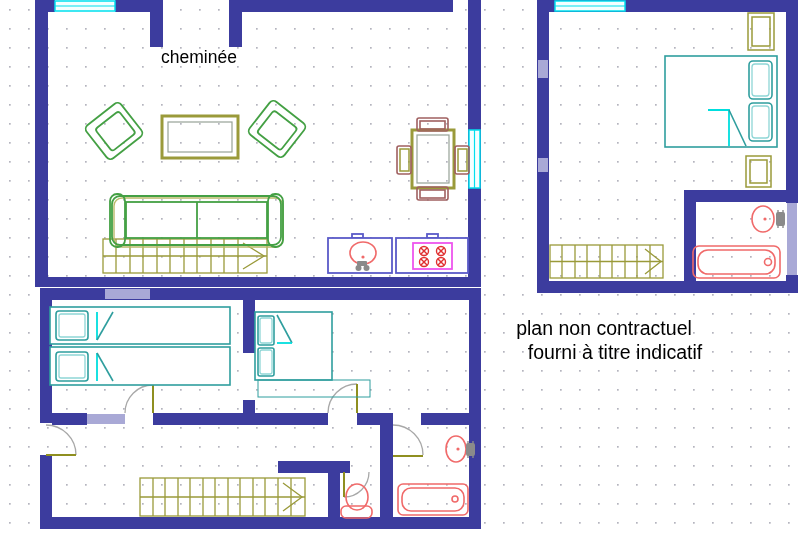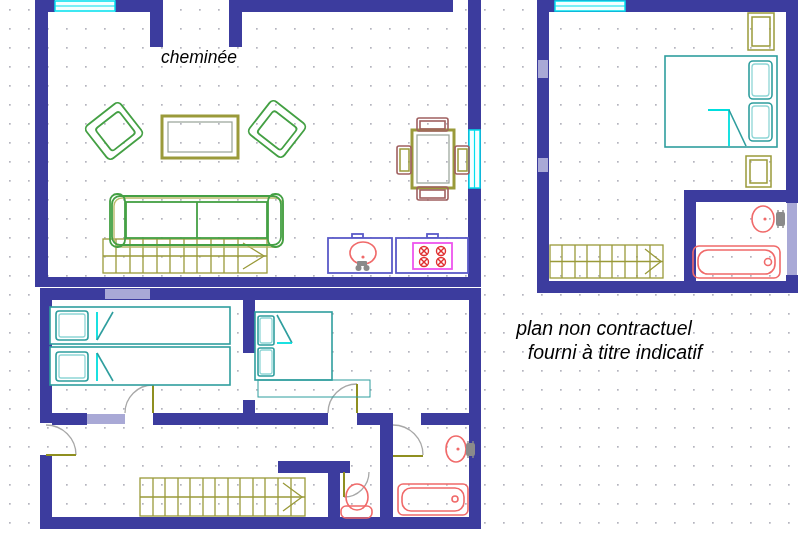--- a/index.html
+++ b/index.html
@@ -1,16 +1,16 @@
 <!DOCTYPE html>
 <html style="--wall: #3c3c9e; --wall-light: #a9a9d6; --window: #00e0ee; --furniture-green: #44a044; --wood-olive: #9a9a3a; --door-leaf: #8f8f20; --door-arc: #a8a8a8; --bed-teal: #2f9e9e; --bed-fold-cyan: #00dede; --fixture-red: #f06a6a; --counter-blue: #5a5ac8; --stove-magenta: #ee55ee; --burner-red: #e03030; --metal-gray: #8a8a8a; --text: #000000; --grid-dot: #b4b4be; --background: #ffffff;"><head>
 <meta charset="utf-8">
 <style>
   html,body{margin:0;padding:0;background:#fff;}
-  #canvas{position:relative;width:800px;height:530px;overflow:hidden;background:#eab308;font-style:italic;}
+  #canvas{position:relative;width:800px;height:530px;overflow:hidden;background:#eab308;}
   svg{display:block}
   text{font-family:"Liberation Sans","DejaVu Sans",sans-serif;fill:var(--text);}
   .wall{fill:var(--wall);}
   .wall-light{fill:var(--wall-light);}
   .win-frame{fill:#f4ffff;stroke:var(--window);stroke-width:1.5;}
   .win-line{stroke:var(--window);stroke-width:1.2;fill:none;}
   .green{fill:none;stroke:var(--furniture-green);stroke-width:1.8;}
   .green-shadow{fill:none;stroke:#b9b96a;stroke-width:1.4;}
   .innerline{fill:none;stroke:#97a297;stroke-width:1.2;}
   .olive{fill:none;stroke:var(--wood-olive);stroke-width:1.5;}

